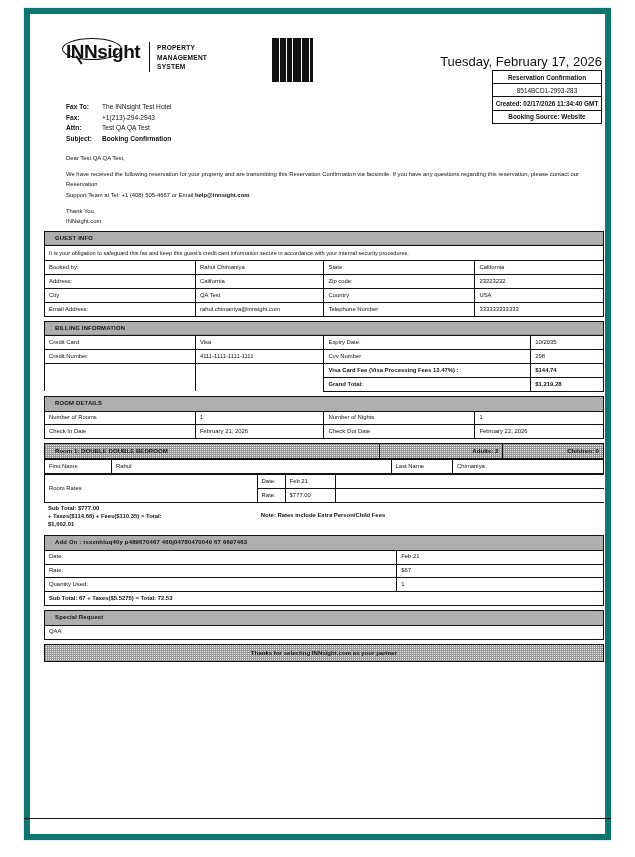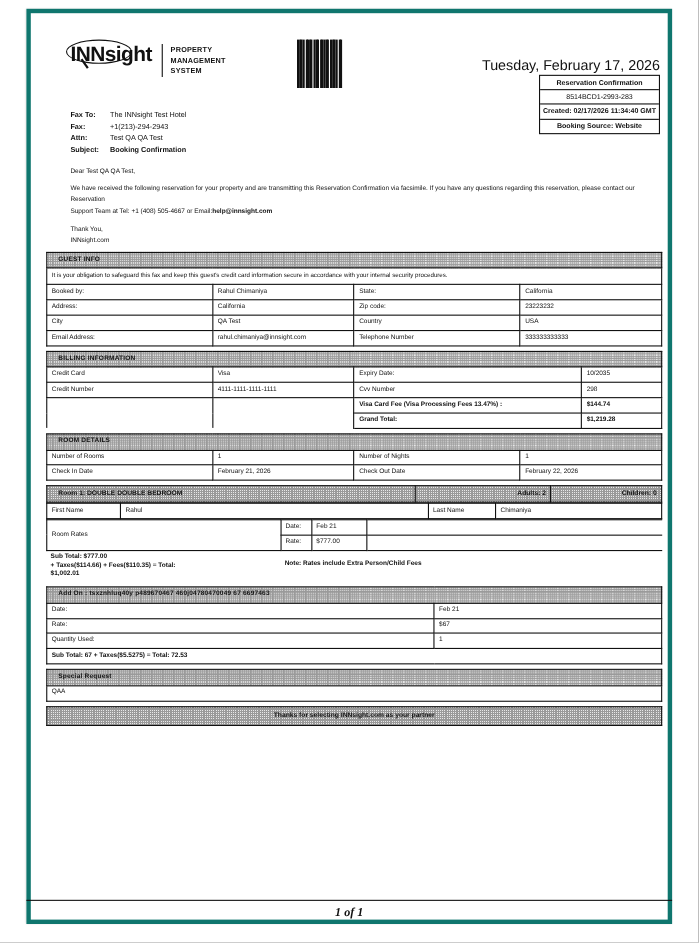--- a/index.html
+++ b/index.html
@@ -13,21 +13,21 @@
     position: relative;
     width: 635px; height: 857px;
     background: #ffffff;
     overflow: hidden;
   }
   .sheet {
     position: absolute;
     left: 24px; top: 8px;
     width: 587px; height: 832px;
     background: #fff;
-    border: 4px solid #0f766e;
+    border: 6px solid #0f766e;
     box-shadow: 0 0 2px rgba(0,0,0,.25);
   }
   .inner { position: absolute; left: 14px; top: 10px; width: 560px; }
 
   
   .hdr { position: relative; height: 78px; }
   .logo-wrap { position: absolute; left: 22px; top: 18px; display: flex; align-items: flex-start; }
   .logo-mark {
     font-size: 19px; font-weight: bold; letter-spacing: -.5px;
     color: #111; line-height: 1; position: relative; white-space: nowrap;
@@ -421,15 +421,14 @@
             <td>Thanks for selecting INNsight.com as your partner</td>
           </tr>
         </tbody>
       </table>
 
     </div>
   </div>
 
   <div class="footer">
     <div class="rule"></div>
-    <div class="pg">1 of 1</div>
   </div>
 </div>
 
 </body></html>

